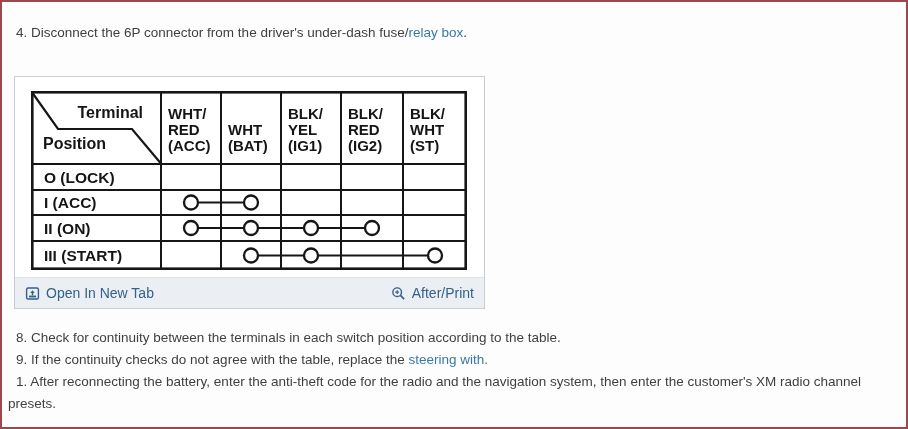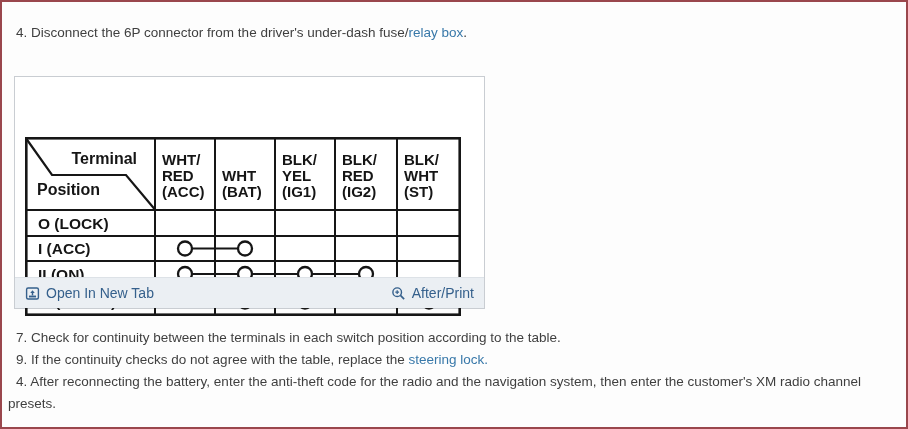--- a/index.html
+++ b/index.html
@@ -23,21 +23,21 @@
   #steps-bottom{position:absolute;left:6px;top:325px;width:870px;}
   .plink{color:#3878a9;text-decoration:none;cursor:pointer;}
   
   #image-panel{
     position:absolute;left:12px;top:74px;
     width:471px;height:233px;
     box-sizing:border-box;
     border:1px solid #c9cdd2;
     background:#ffffff;
   }
-  #diagram-wrap{position:absolute;left:10px;top:14px;width:436px;height:179px;margin-top:46px;}
+  #diagram-wrap{position:absolute;left:16px;top:14px;width:436px;height:179px;}
   #panel-footer{
     position:absolute;left:0;bottom:0;right:0;height:30px;
     background:#ebeff3;
     display:flex;justify-content:space-between;align-items:center;
     padding:0 10px;
     border-top:1px solid #dde2e7;
     text-align:right;
   }
   .footer-link{
     display:flex;align-items:center;gap:6px;
@@ -126,18 +126,18 @@
             <path d="M6.6 4.6 V8.6 M4.6 6.6 H8.6" stroke-width="1.3"></path>
             <path d="M10.1 10.1 L14 14" stroke-width="1.8"></path>
           </svg>
         </span>
         <span>After/Print</span>
       </a>
     </div>
   </div>
 
   <div id="steps-bottom" class="step-text">
-    <p>7. Check for continuity between the terminals in each switch position according to the table.</p>
-    <p><span>9. If the continuity checks do not agree with the table, replace the </span><a class="plink">steering lock.</a></p>
-    <p>4. After reconnecting the battery, enter the anti-theft code for the radio and the navigation system, then enter the customer's XM radio channel presets.</p>
+    <p>8. Check for continuity between the terminals in each switch position according to the table.</p>
+    <p><span>9. If the continuity checks do not agree with the table, replace the </span><a class="plink">steering with.</a></p>
+    <p>1. After reconnecting the battery, enter the anti-theft code for the radio and the navigation system, then enter the customer's XM radio channel presets.</p>
   </div>
 
 </div>
 
 </body></html>

